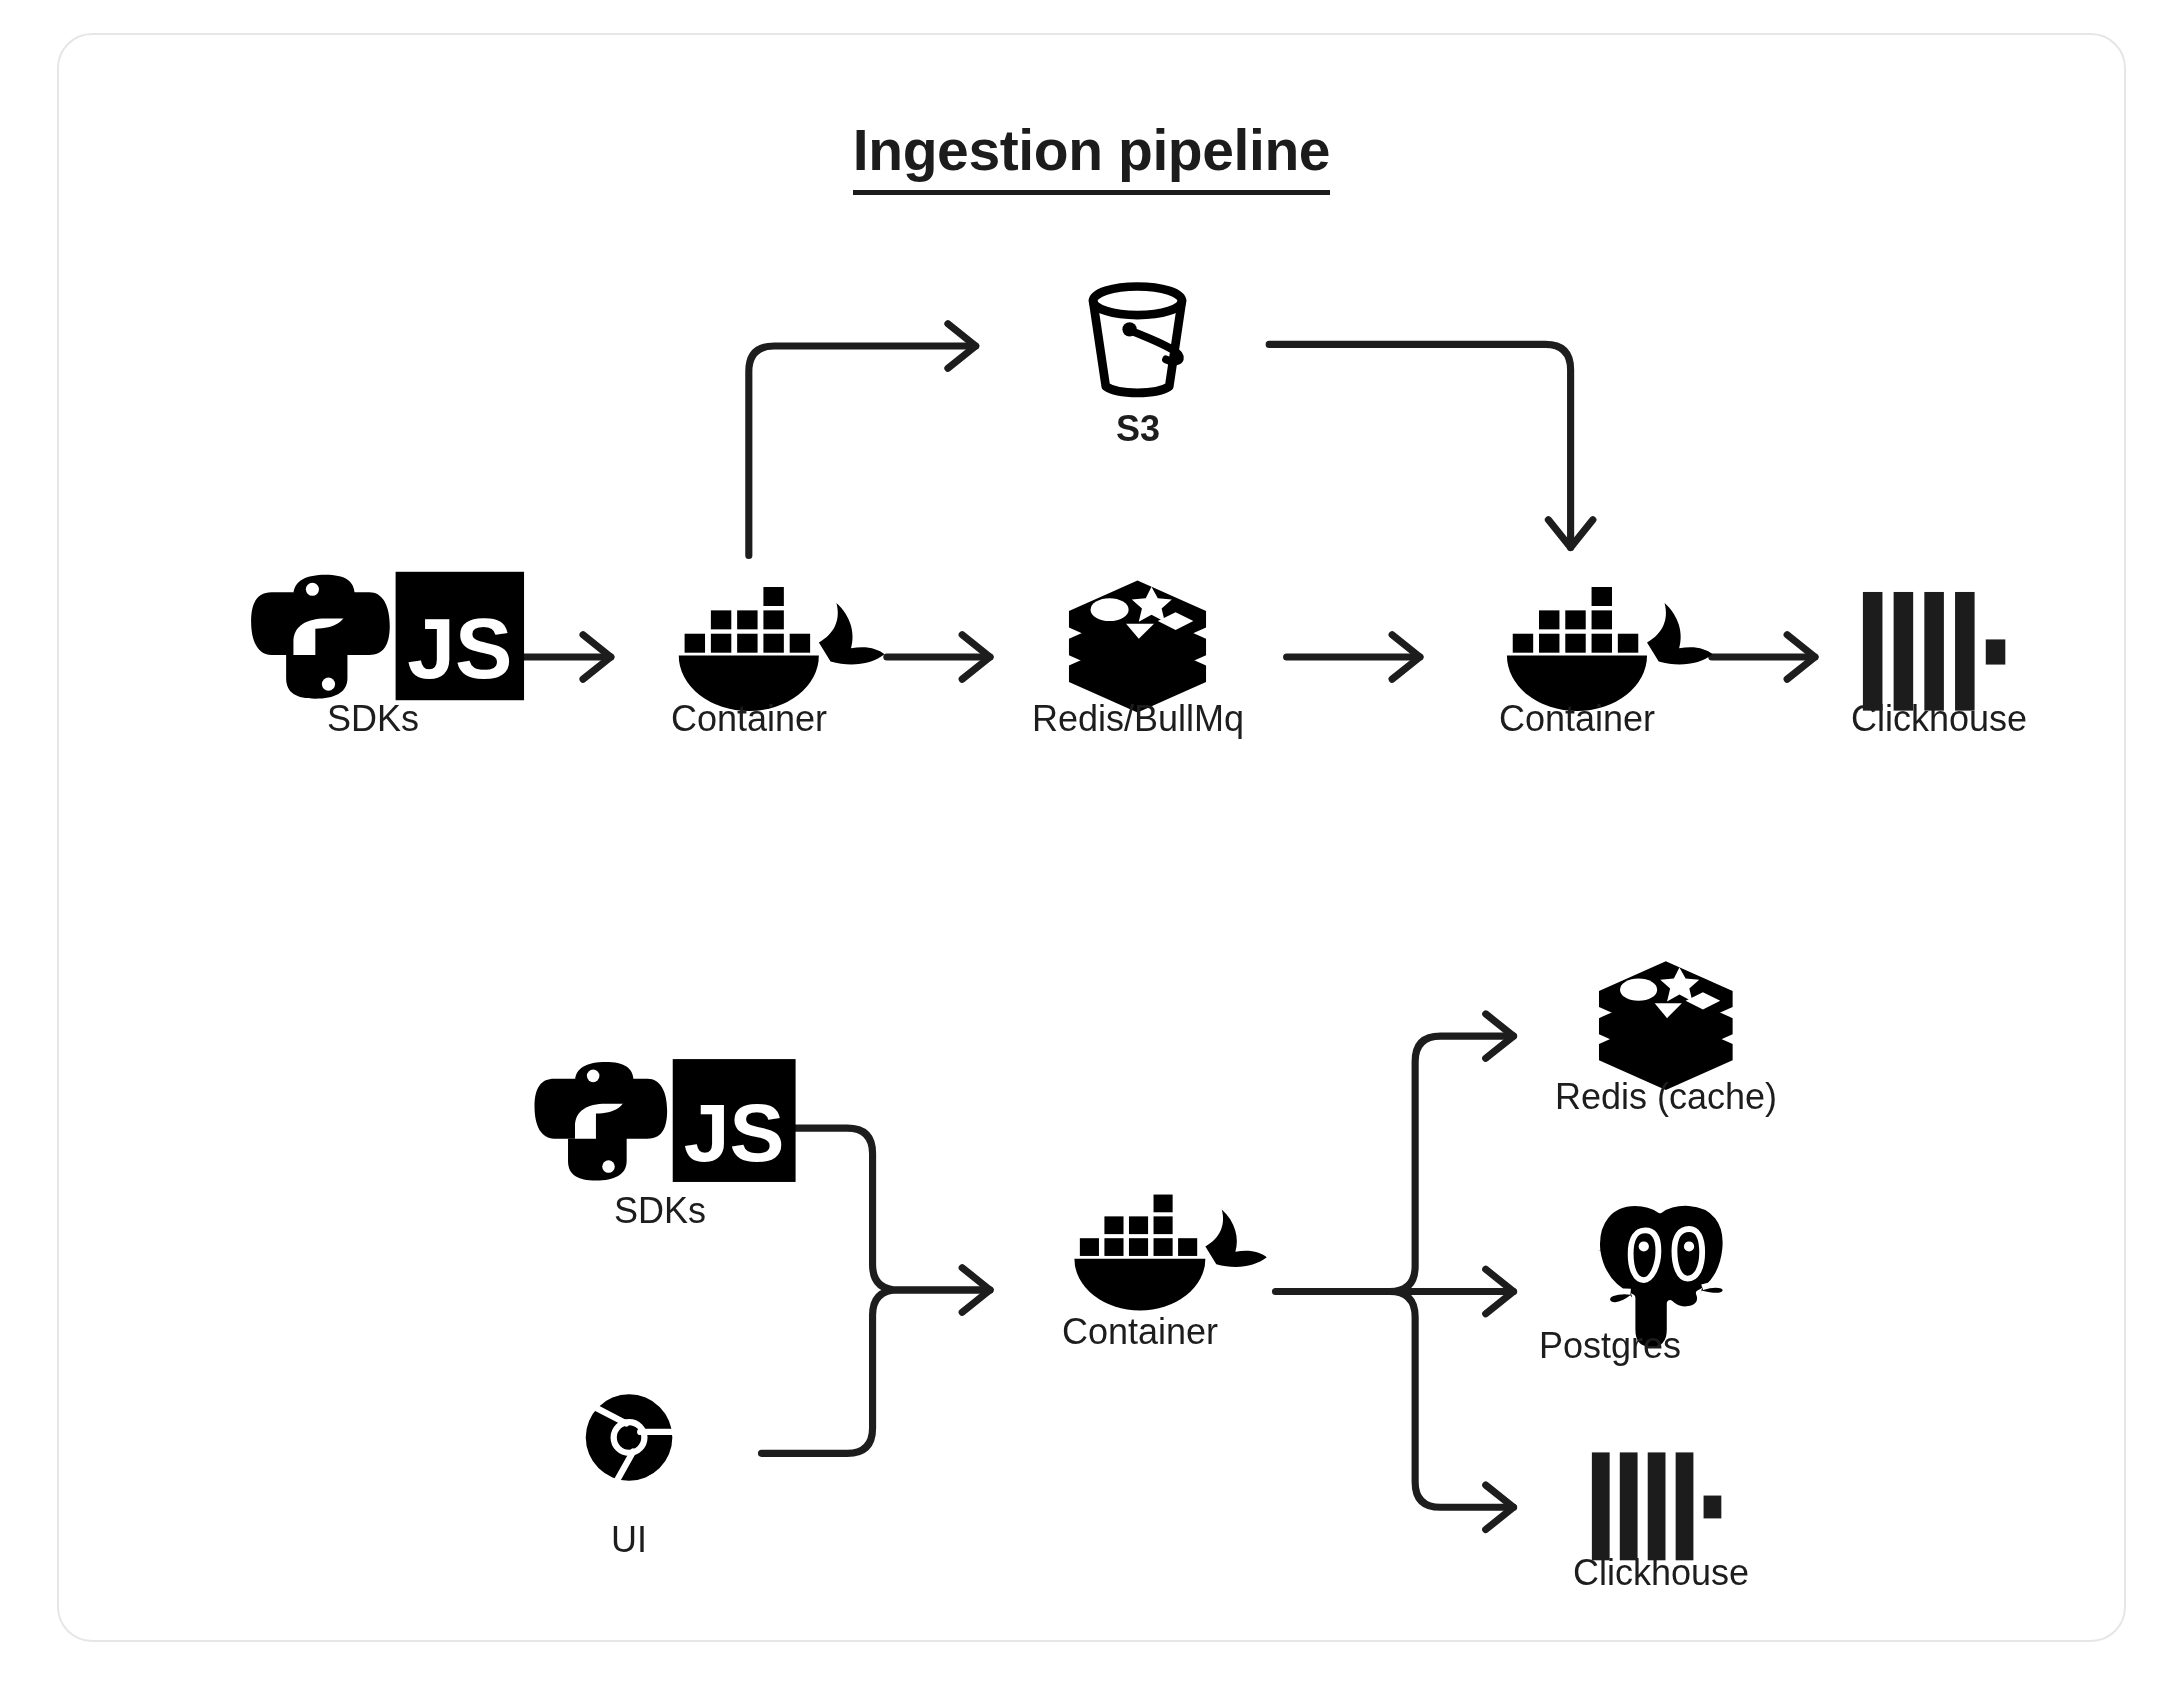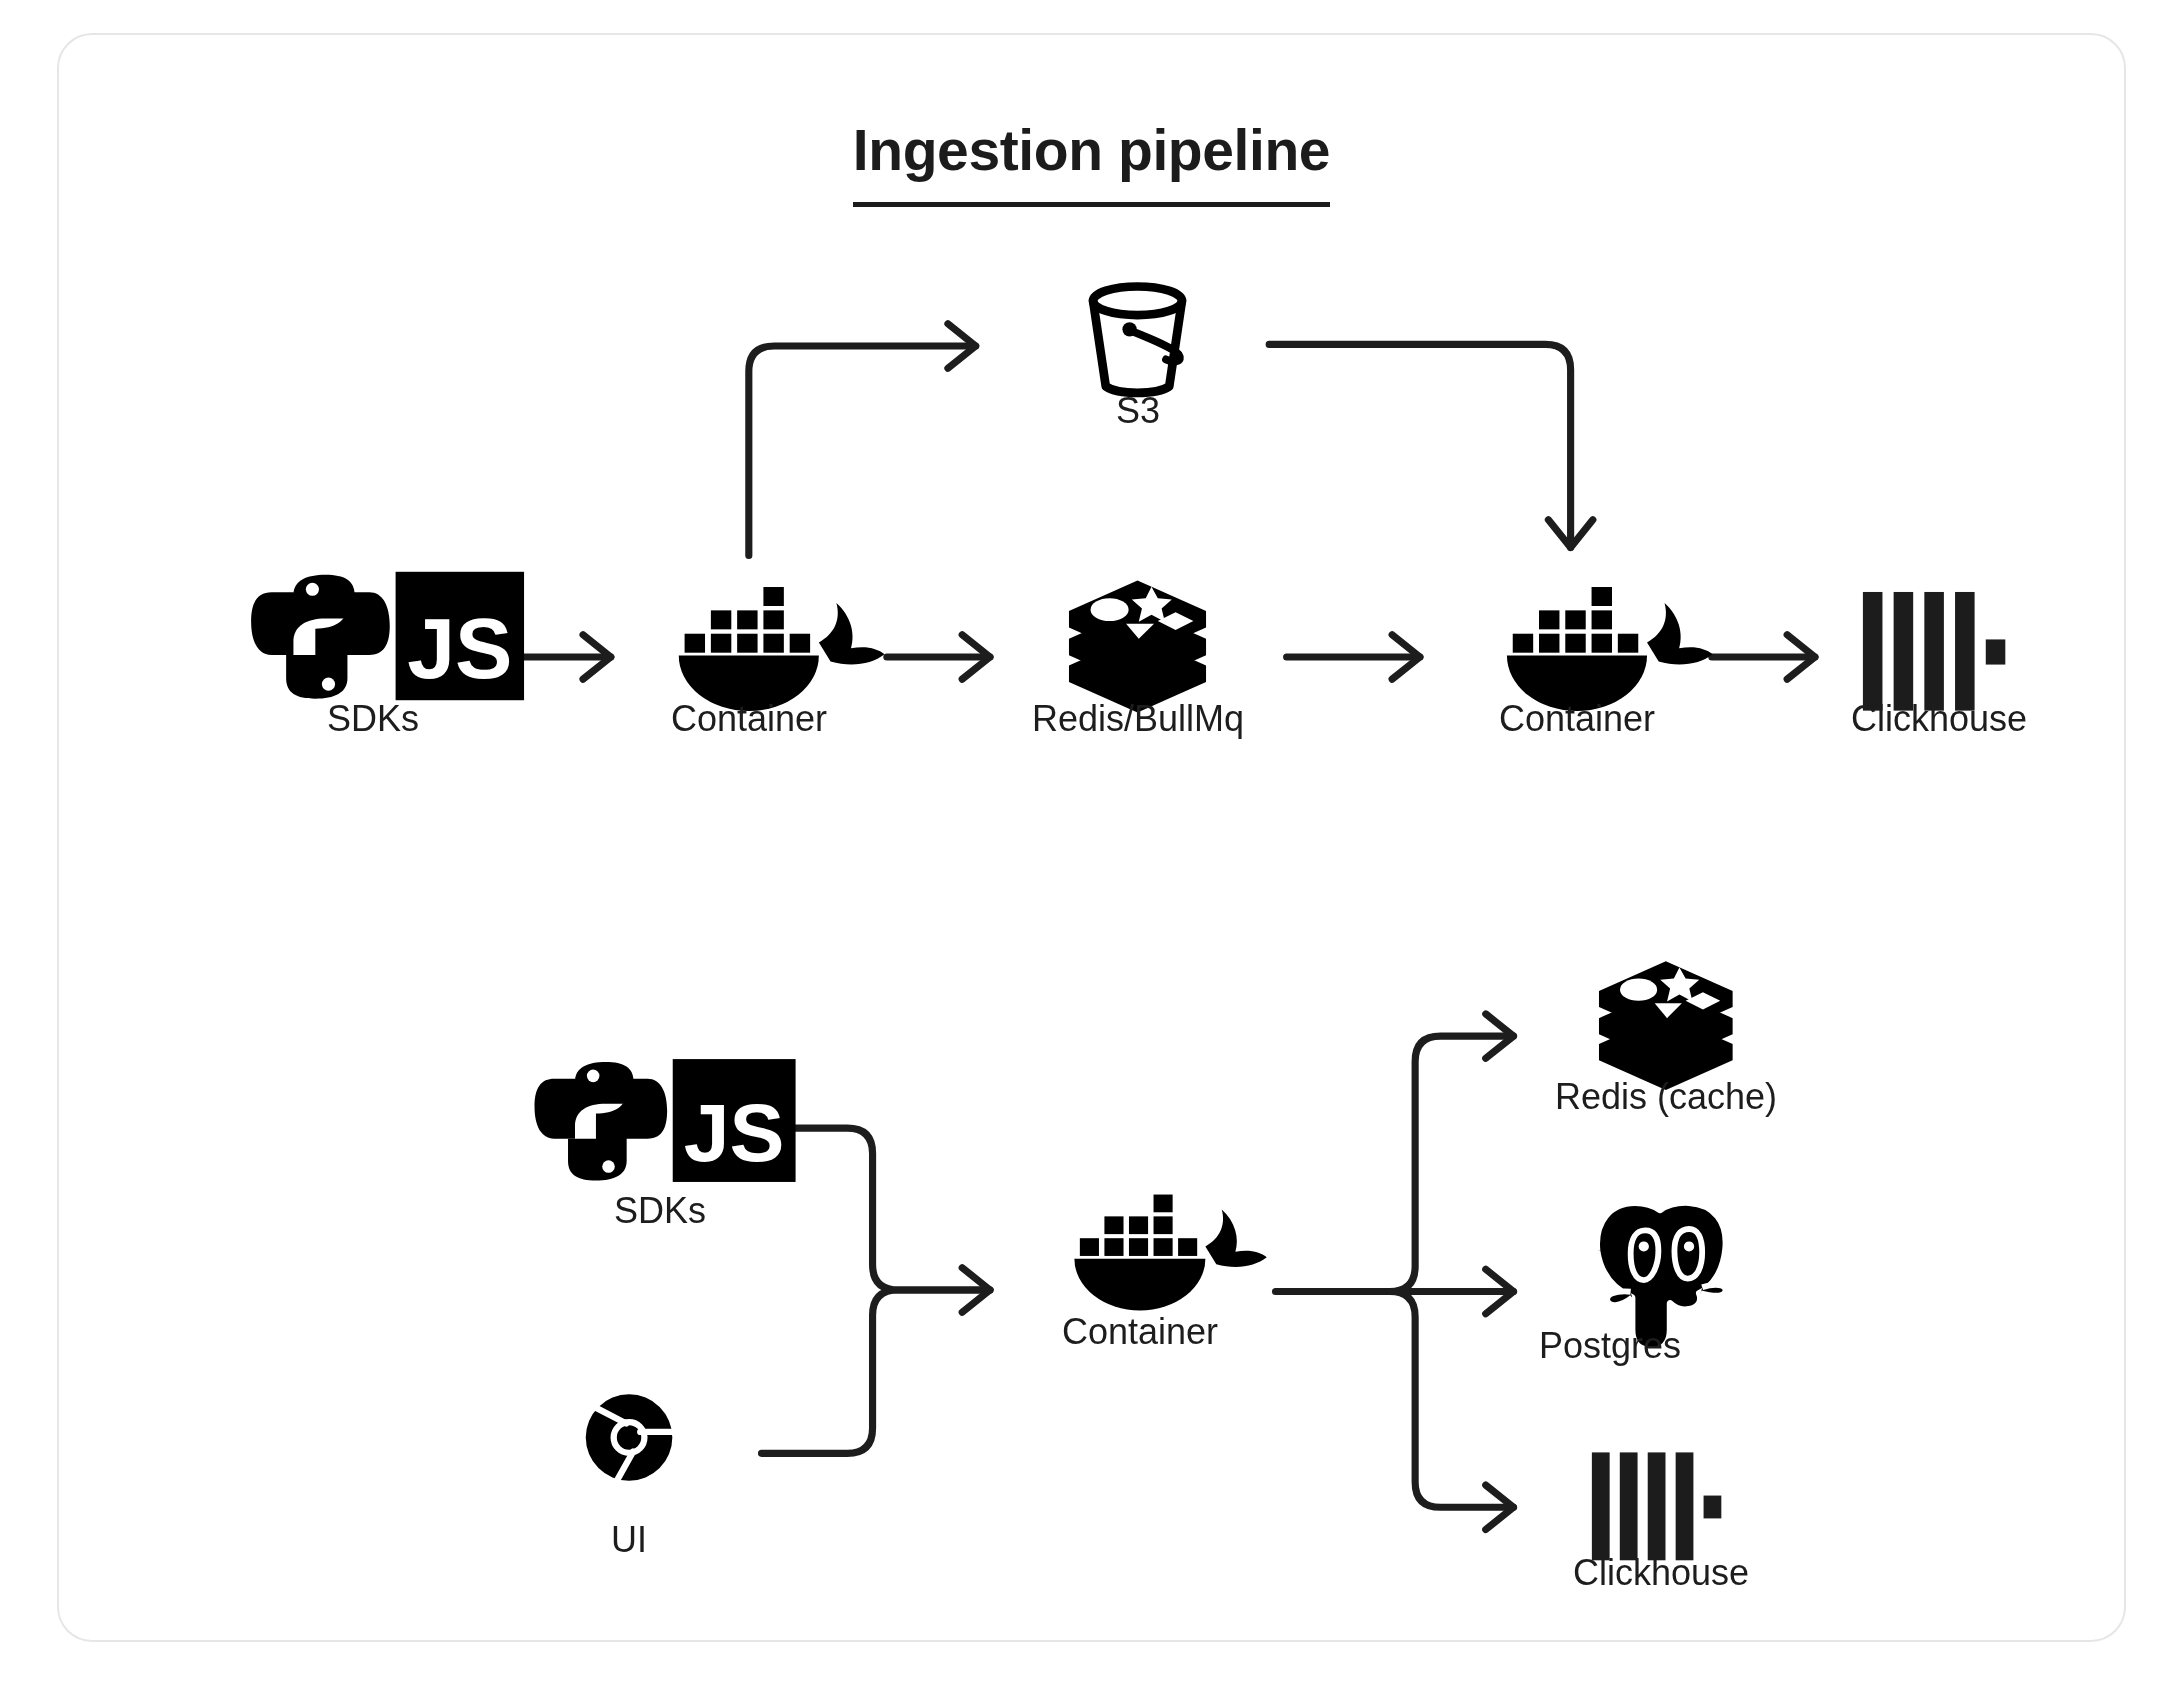--- a/index.html
+++ b/index.html
@@ -36,21 +36,21 @@
   .heading {
     position: absolute;
     text-align: center;
     font-weight: bold;
     color: #1c1c1c;
     letter-spacing: -0.4px;
     white-space: nowrap;
   }
   .heading .hl {
     border-bottom: 5.6px solid #1c1c1c;
-    padding-bottom: 20px;
+    padding-bottom: 8px;
   }
   #heading-ingestion {
     left: 0;
     top: 117px;
     width: 2183px;
     font-size: 57px;
   }
   #heading-reading {
     left: 0;
     top: 823px;
@@ -245,21 +245,21 @@
       <use href="#clickhouse-glyph"></use>
     </g>
   </svg>
 
   <div class="heading" id="heading-ingestion">
     <span class="hl">Ingestion pipeline</span>
   </div>
 
   <div class="node-label" style="left:373px; top:698px;">SDKs</div>
   <div class="node-label" style="left:749px; top:698px;">Container</div>
-  <div class="node-label" style="left:1138px; top:390px;">S3</div>
+  <div class="node-label" style="left:1138px; top:408px;font-weight:bold;">S3</div>
   <div class="node-label" style="left:1138px; top:698px;">Redis/BullMq</div>
   <div class="node-label" style="left:1577px; top:698px;">Container</div>
   <div class="node-label" style="left:1939px; top:698px;">Clickhouse</div>
 
   <div class="node-label" style="left:660px; top:1190px;">SDKs</div>
   <div class="node-label" style="left:629px; top:1477px;margin-top:42px;">UI</div>
   <div class="node-label" style="left:1140px; top:1311px;">Container</div>
   <div class="node-label" style="left:1666px; top:1076px;">Redis (cache)</div>
   <div class="node-label" style="left:1610px; top:1325px;">Postgres</div>
   <div class="node-label" style="left:1661px; top:1552px;">Clickhouse</div>

